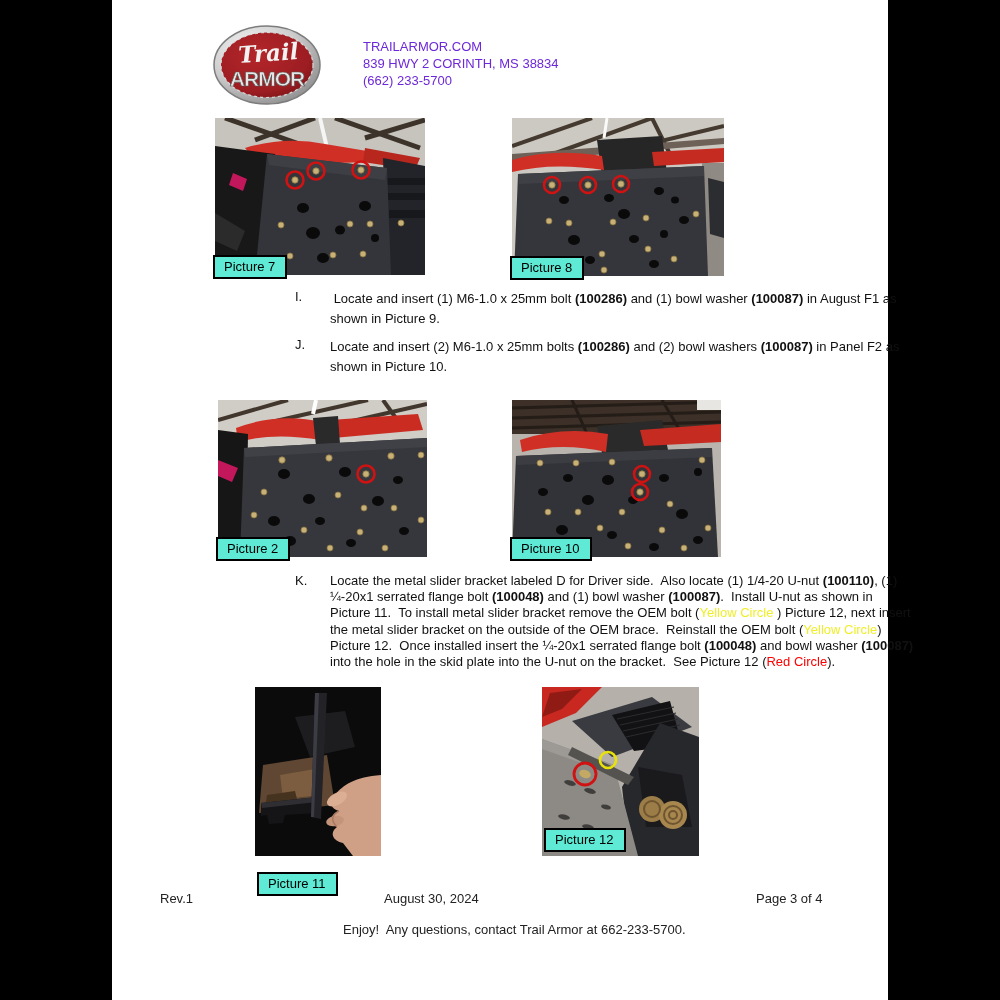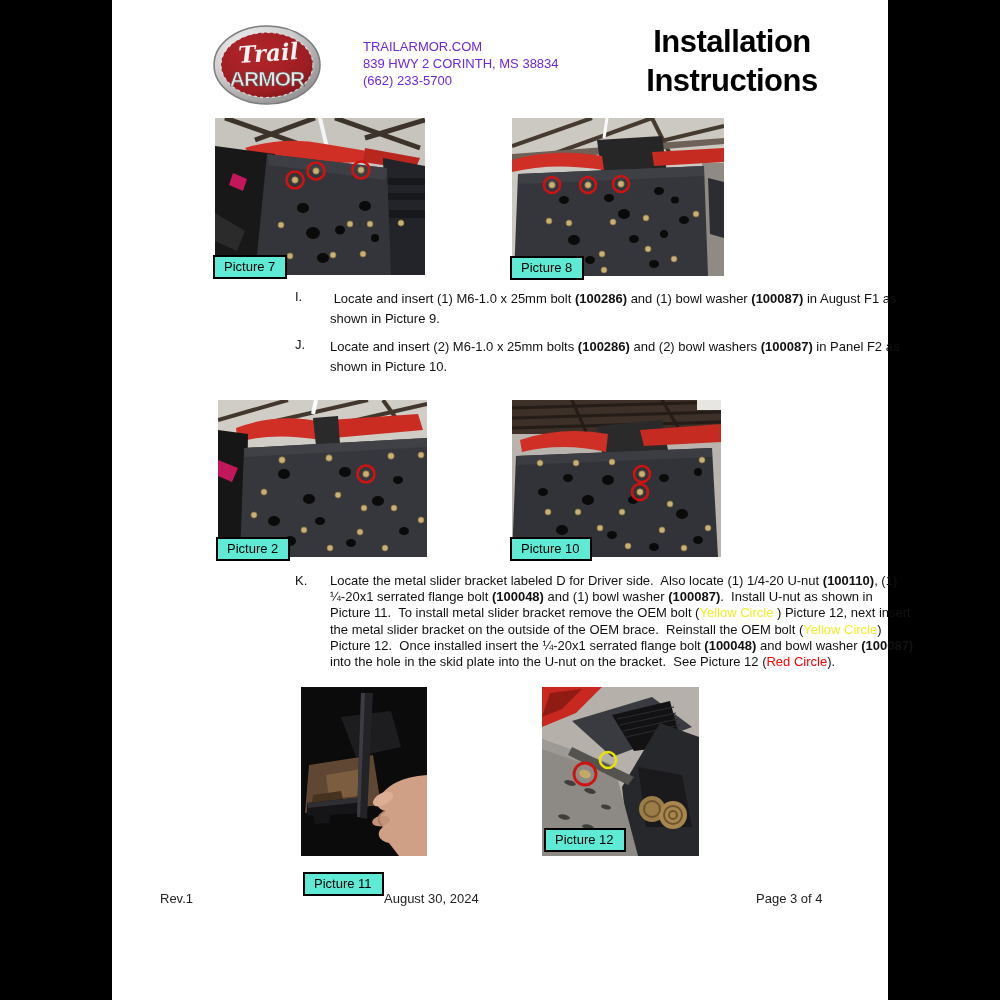--- a/index.html
+++ b/index.html
@@ -52,24 +52,20 @@
       <text x="55" y="62" font-family="Liberation Sans, sans-serif" font-weight="bold" font-size="21" fill="#e6e6e6" stroke="#5a5a5a" stroke-width="0.7" text-anchor="middle" letter-spacing="-1">ARMOR</text>
     </svg>
   </div>
 
   <div class="abs contact">
     <div>TRAILARMOR.COM</div>
     <div>839 HWY 2 CORINTH, MS 38834</div>
     <div>(662) 233-5700</div>
   </div>
 
-  <div class="abs title">
-    <div>Installation</div>
-    <div>Instructions</div>
-  </div>
 
   <div class="photo" style="left:103px;top:118px;width:210px;height:157px;">
     <svg viewBox="0 0 210 157" width="210" height="157">
       <rect width="210" height="157" fill="#c7c3bd"></rect>
       <g stroke="#3c332b" stroke-width="5">
         <line x1="10" y1="0" x2="90" y2="28"></line>
           <line x1="100" y1="0" x2="40" y2="22"></line>
         <line x1="120" y1="0" x2="205" y2="30"></line>
           <line x1="210" y1="2" x2="150" y2="20"></line>
       </g>
@@ -289,21 +285,21 @@
       </g>
     </svg>
     <div class="pic-label" style="left:-2px;bottom:-4px;">Picture 10</div>
   </div>
 
   <div class="step lh16" style="left:183px;top:573px;width:700px;">
     <span class="step-letter">K.</span>
     <div class="step-text"><span class="seg-n">Locate the metal slider bracket labeled D for Driver side.  Also locate (1) 1/4-20 U-nut </span><span class="seg-b">(100110)</span><span class="seg-n">, (1)</span><br><span class="seg-n">¼-20x1 serrated flange bolt </span><span class="seg-b">(100048)</span><span class="seg-n"> and (1) bowl washer </span><span class="seg-b">(100087)</span><span class="seg-n">.  Install U-nut as shown in</span><br><span class="seg-n">Picture 11.  To install metal slider bracket remove the OEM bolt (</span><span class="seg-y">Yellow Circle</span><span class="seg-n"> ) Picture 12, next insert</span><br><span class="seg-n">the metal slider bracket on the outside of the OEM brace.  Reinstall the OEM bolt (</span><span class="seg-y">Yellow Circle</span><span class="seg-n">)</span><br><span class="seg-n">Picture 12.  Once installed insert the ¼-20x1 serrated flange bolt </span><span class="seg-b">(100048)</span><span class="seg-n"> and bowl washer </span><span class="seg-b">(100087)</span><br><span class="seg-n">into the hole in the skid plate into the U-nut on the bracket.  See Picture 12 (</span><span class="seg-r">Red Circle</span><span class="seg-n">).</span></div>
   </div>
 
-  <div class="photo" style="left:143px;top:687px;width:126px;height:213px;margin-left:46px;">
+  <div class="photo" style="left:143px;top:687px;width:126px;height:213px;">
     <svg viewBox="0 0 126 169" width="126" height="169">
       <rect width="126" height="169" fill="#0b0b0c"></rect>
       <path d="M40 30 L90 24 L100 60 L55 70 Z" fill="#1d1d20"></path>
       <path d="M8 78 L72 68 L80 118 L4 126 Z" fill="#5f4733"></path>
       <path d="M25 88 L60 82 L66 108 L28 112 Z" fill="#7c5d3f"></path>
       <path d="M12 108 L40 104 L44 120 L10 122 Z" fill="#46331f"></path>
       <path d="M6 116 L62 110 L64 126 L30 128 L28 136 L14 137 L12 128 L6 129 Z" fill="#151517"></path>
       <path d="M6 116 L62 110 L62 115 L7 121 Z" fill="#2e2e33"></path>
       <path d="M60 6 L72 6 L66 132 L56 130 Z" fill="#222227"></path>
       <path d="M60 6 L64 6 L59 130 L56 130 Z" fill="#3c3c44"></path>
@@ -350,14 +346,15 @@
       <ellipse cx="43" cy="87" rx="6" ry="4" fill="#c3a964" transform="rotate(20 43 87)"></ellipse>
       <circle cx="66" cy="73" r="8" fill="none" stroke="#e8e20a" stroke-width="2.6"></circle>
       <circle cx="43" cy="87" r="11" fill="none" stroke="#cf1212" stroke-width="2.8"></circle>
     </svg>
     <div class="pic-label" style="left:2px;bottom:4px;">Picture 12</div>
   </div>
 
   <div class="abs foot" style="left:48px;top:891px;">Rev.1</div>
   <div class="abs foot" style="left:272px;top:891px;">August 30, 2024</div>
   <div class="abs foot" style="left:644px;top:891px;">Page 3 of 4</div>
+  <div class="abs foot" style="left:231px;top:922px;white-space:pre-wrap;">Enjoy!  Any questions, contact Trail Armor at 662-233-5700.</div>
 
 </div>
 
 </body></html>

